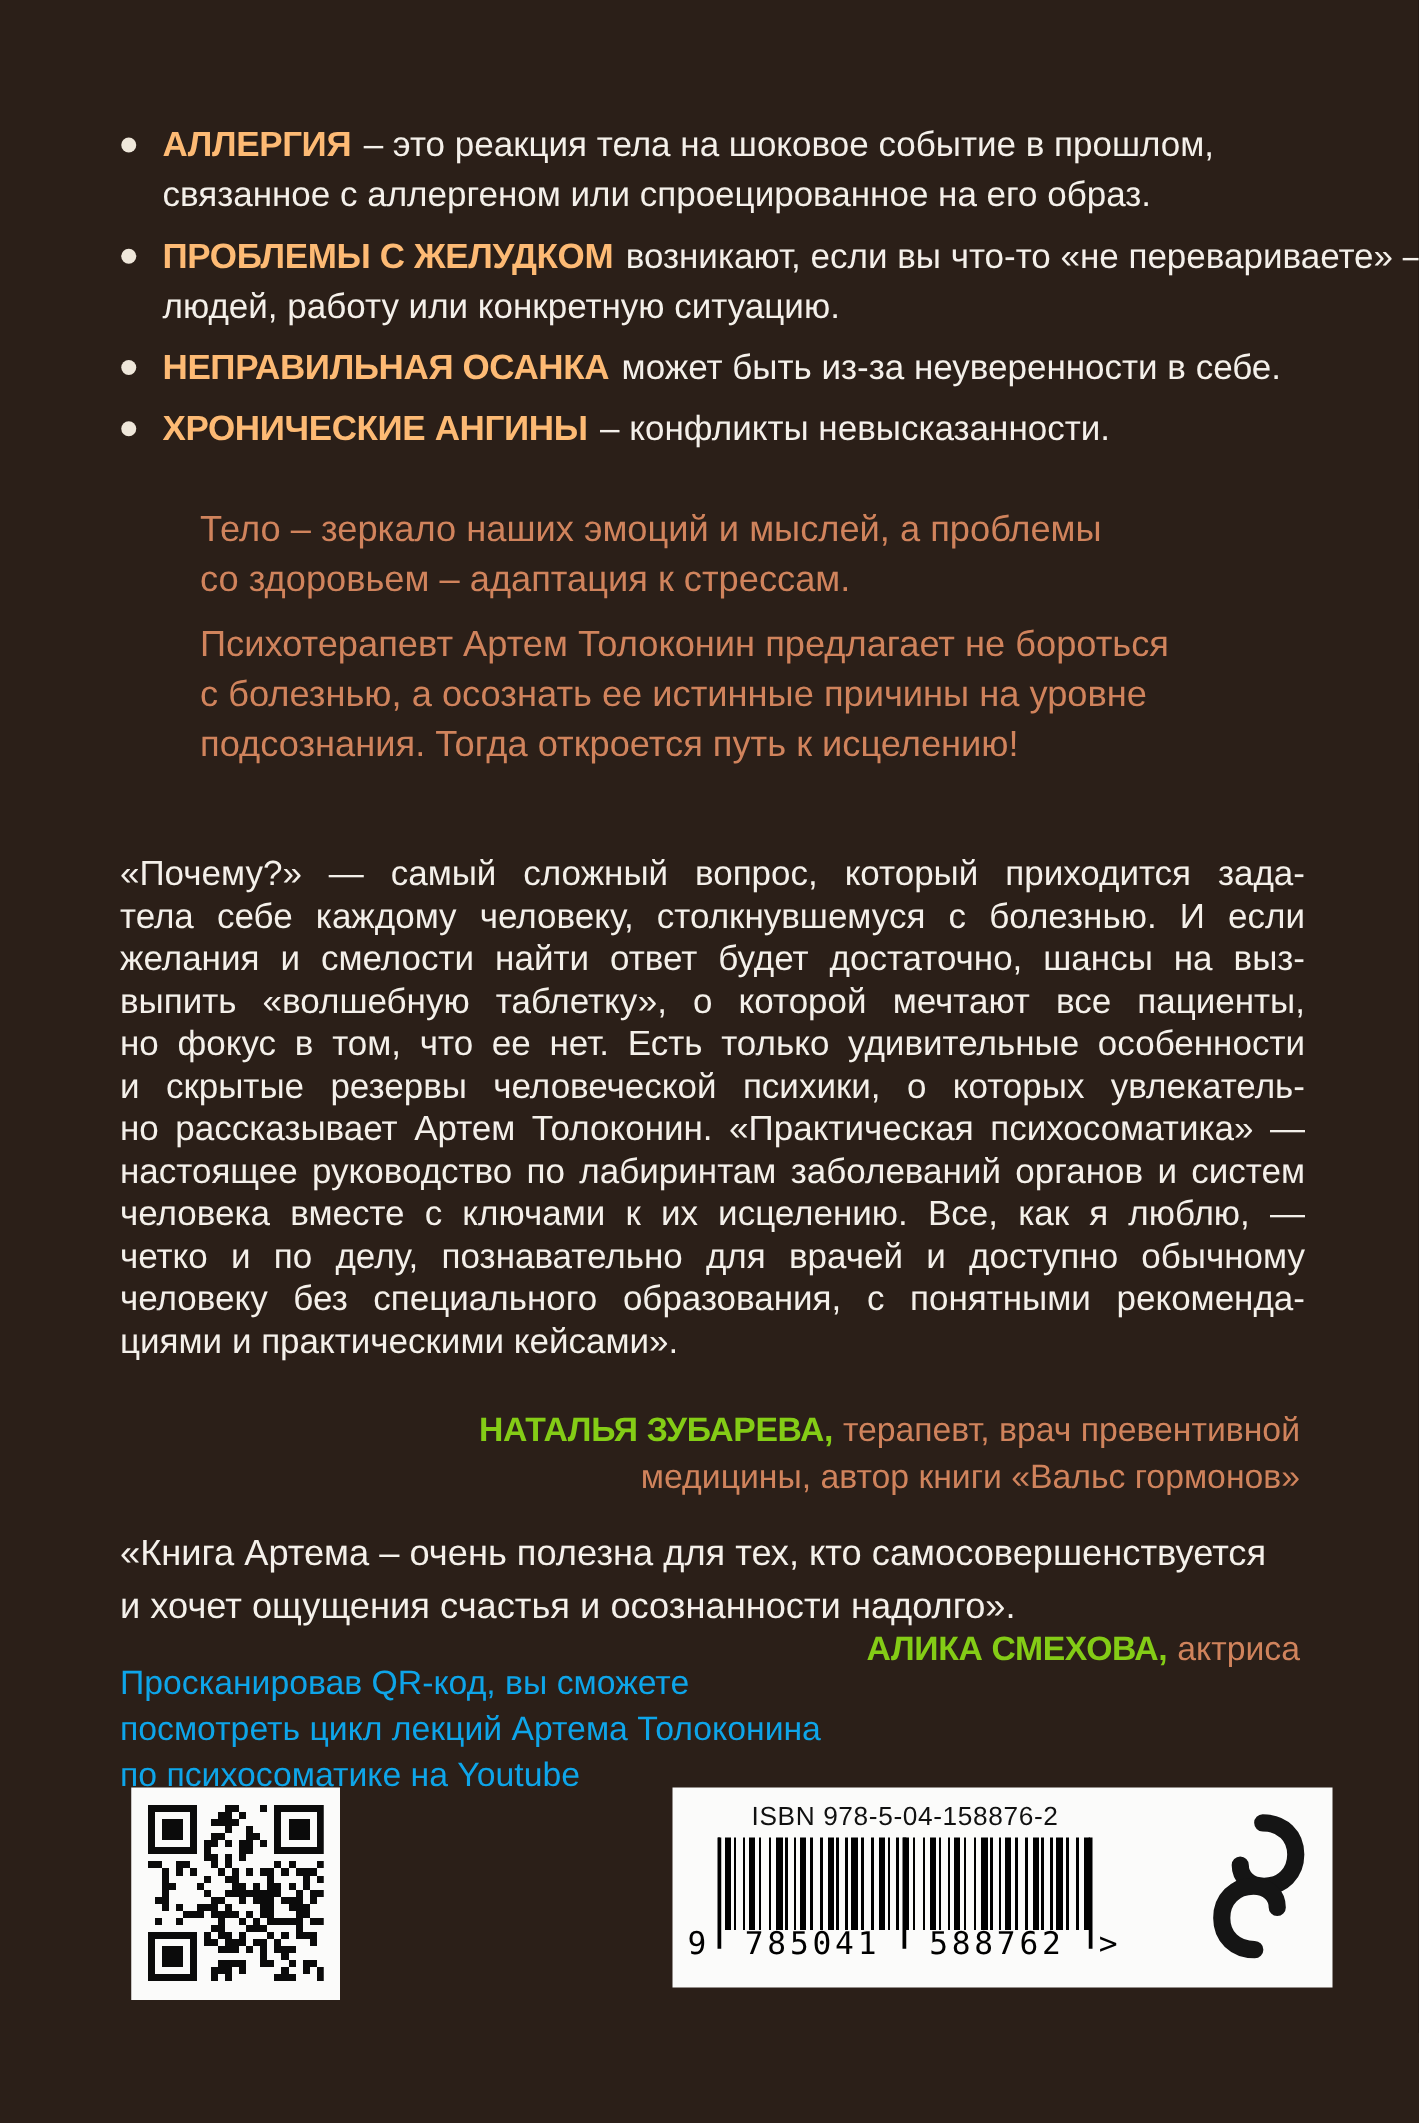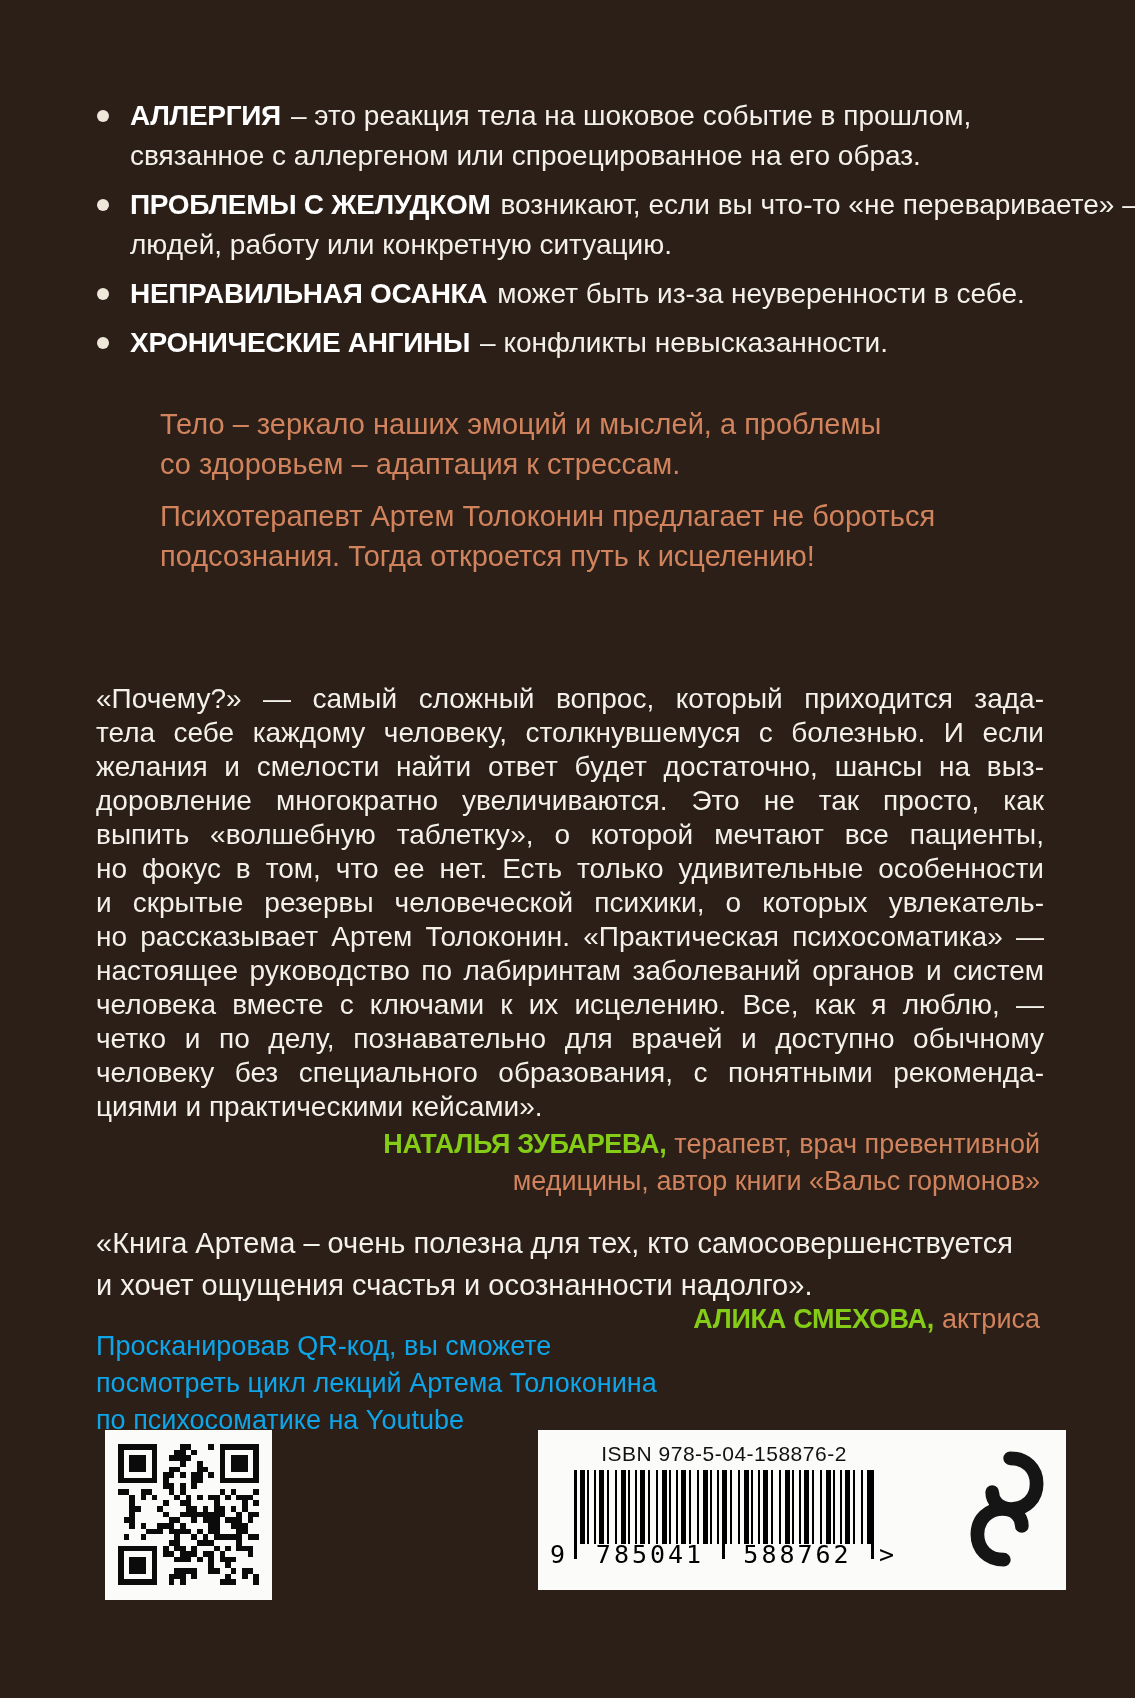--- a/index.html
+++ b/index.html
@@ -3,21 +3,21 @@
 <meta charset="utf-8">
 <style>
   html,body{margin:0;padding:0;background:#1d1512;}
   .page{position:relative;width:1135px;height:1698px;background:#2b1f18;overflow:hidden;
         font-family:"Liberation Sans",sans-serif;}
 
   
   .bullets{position:absolute;top:96px;left:130px;width:935px;}
   .bullet{position:relative;margin-bottom:9px;color:#f4f0ea;font-size:28px;line-height:40px;}
   .dot{position:absolute;left:-33px;top:14px;width:12px;height:12px;border-radius:50%;background:#efe7da;}
-  .term{color:#ffffff;font-weight:700;letter-spacing:-0.3px;margin-right:10px;}
+  .term{color:#fdba74;font-weight:700;letter-spacing:-0.3px;margin-right:10px;}
   .bline{white-space:nowrap;}
 
   
   .emph{position:absolute;left:160px;color:#d0835c;font-size:29px;line-height:40px;}
   .emph1{top:404px;}
   .emph2{top:496px;}
 
   
   .review{position:absolute;top:682px;left:96px;width:948px;color:#f4f0ea;
           font-size:28px;line-height:34px;}
@@ -91,28 +91,28 @@
       <div class="bline"><span class="term">ХРОНИЧЕСКИЕ АНГИНЫ</span><span>– конфликты невысказанности.</span></div>
     </div>
   </div>
 
   <div class="emph emph1">
     <div>Тело – зеркало наших эмоций и мыслей, а проблемы</div>
     <div>со здоровьем – адаптация к стрессам.</div>
   </div>
   <div class="emph emph2">
     <div>Психотерапевт Артем Толоконин предлагает не бороться</div>
+    <div>с болезнью, а осознать ее истинные причины на уровне</div>
     <div>подсознания. Тогда откроется путь к исцелению!</div>
   </div>
 
   <div class="review">
     <div class="jline">«Почему?» — самый сложный вопрос, который приходится зада-</div>
     <div class="jline">тела себе каждому человеку, столкнувшемуся с болезнью. И если</div>
     <div class="jline">желания и смелости найти ответ будет достаточно, шансы на выз-</div>
-    <div class="jline">доровление многократно увеличиваются. Это не так просто, как</div>
     <div class="jline">выпить «волшебную таблетку», о которой мечтают все пациенты,</div>
     <div class="jline">но фокус в том, что ее нет. Есть только удивительные особенности</div>
     <div class="jline">и скрытые резервы человеческой психики, о которых увлекатель-</div>
     <div class="jline">но рассказывает Артем Толоконин. «Практическая психосоматика» —</div>
     <div class="jline">настоящее руководство по лабиринтам заболеваний органов и систем</div>
     <div class="jline">человека вместе с ключами к их исцелению. Все, как я люблю, —</div>
     <div class="jline">четко и по делу, познавательно для врачей и доступно обычному</div>
     <div class="jline">человеку без специального образования, с понятными рекоменда-</div>
     <div class="jline last">циями и практическими кейсами».</div>
   </div>

